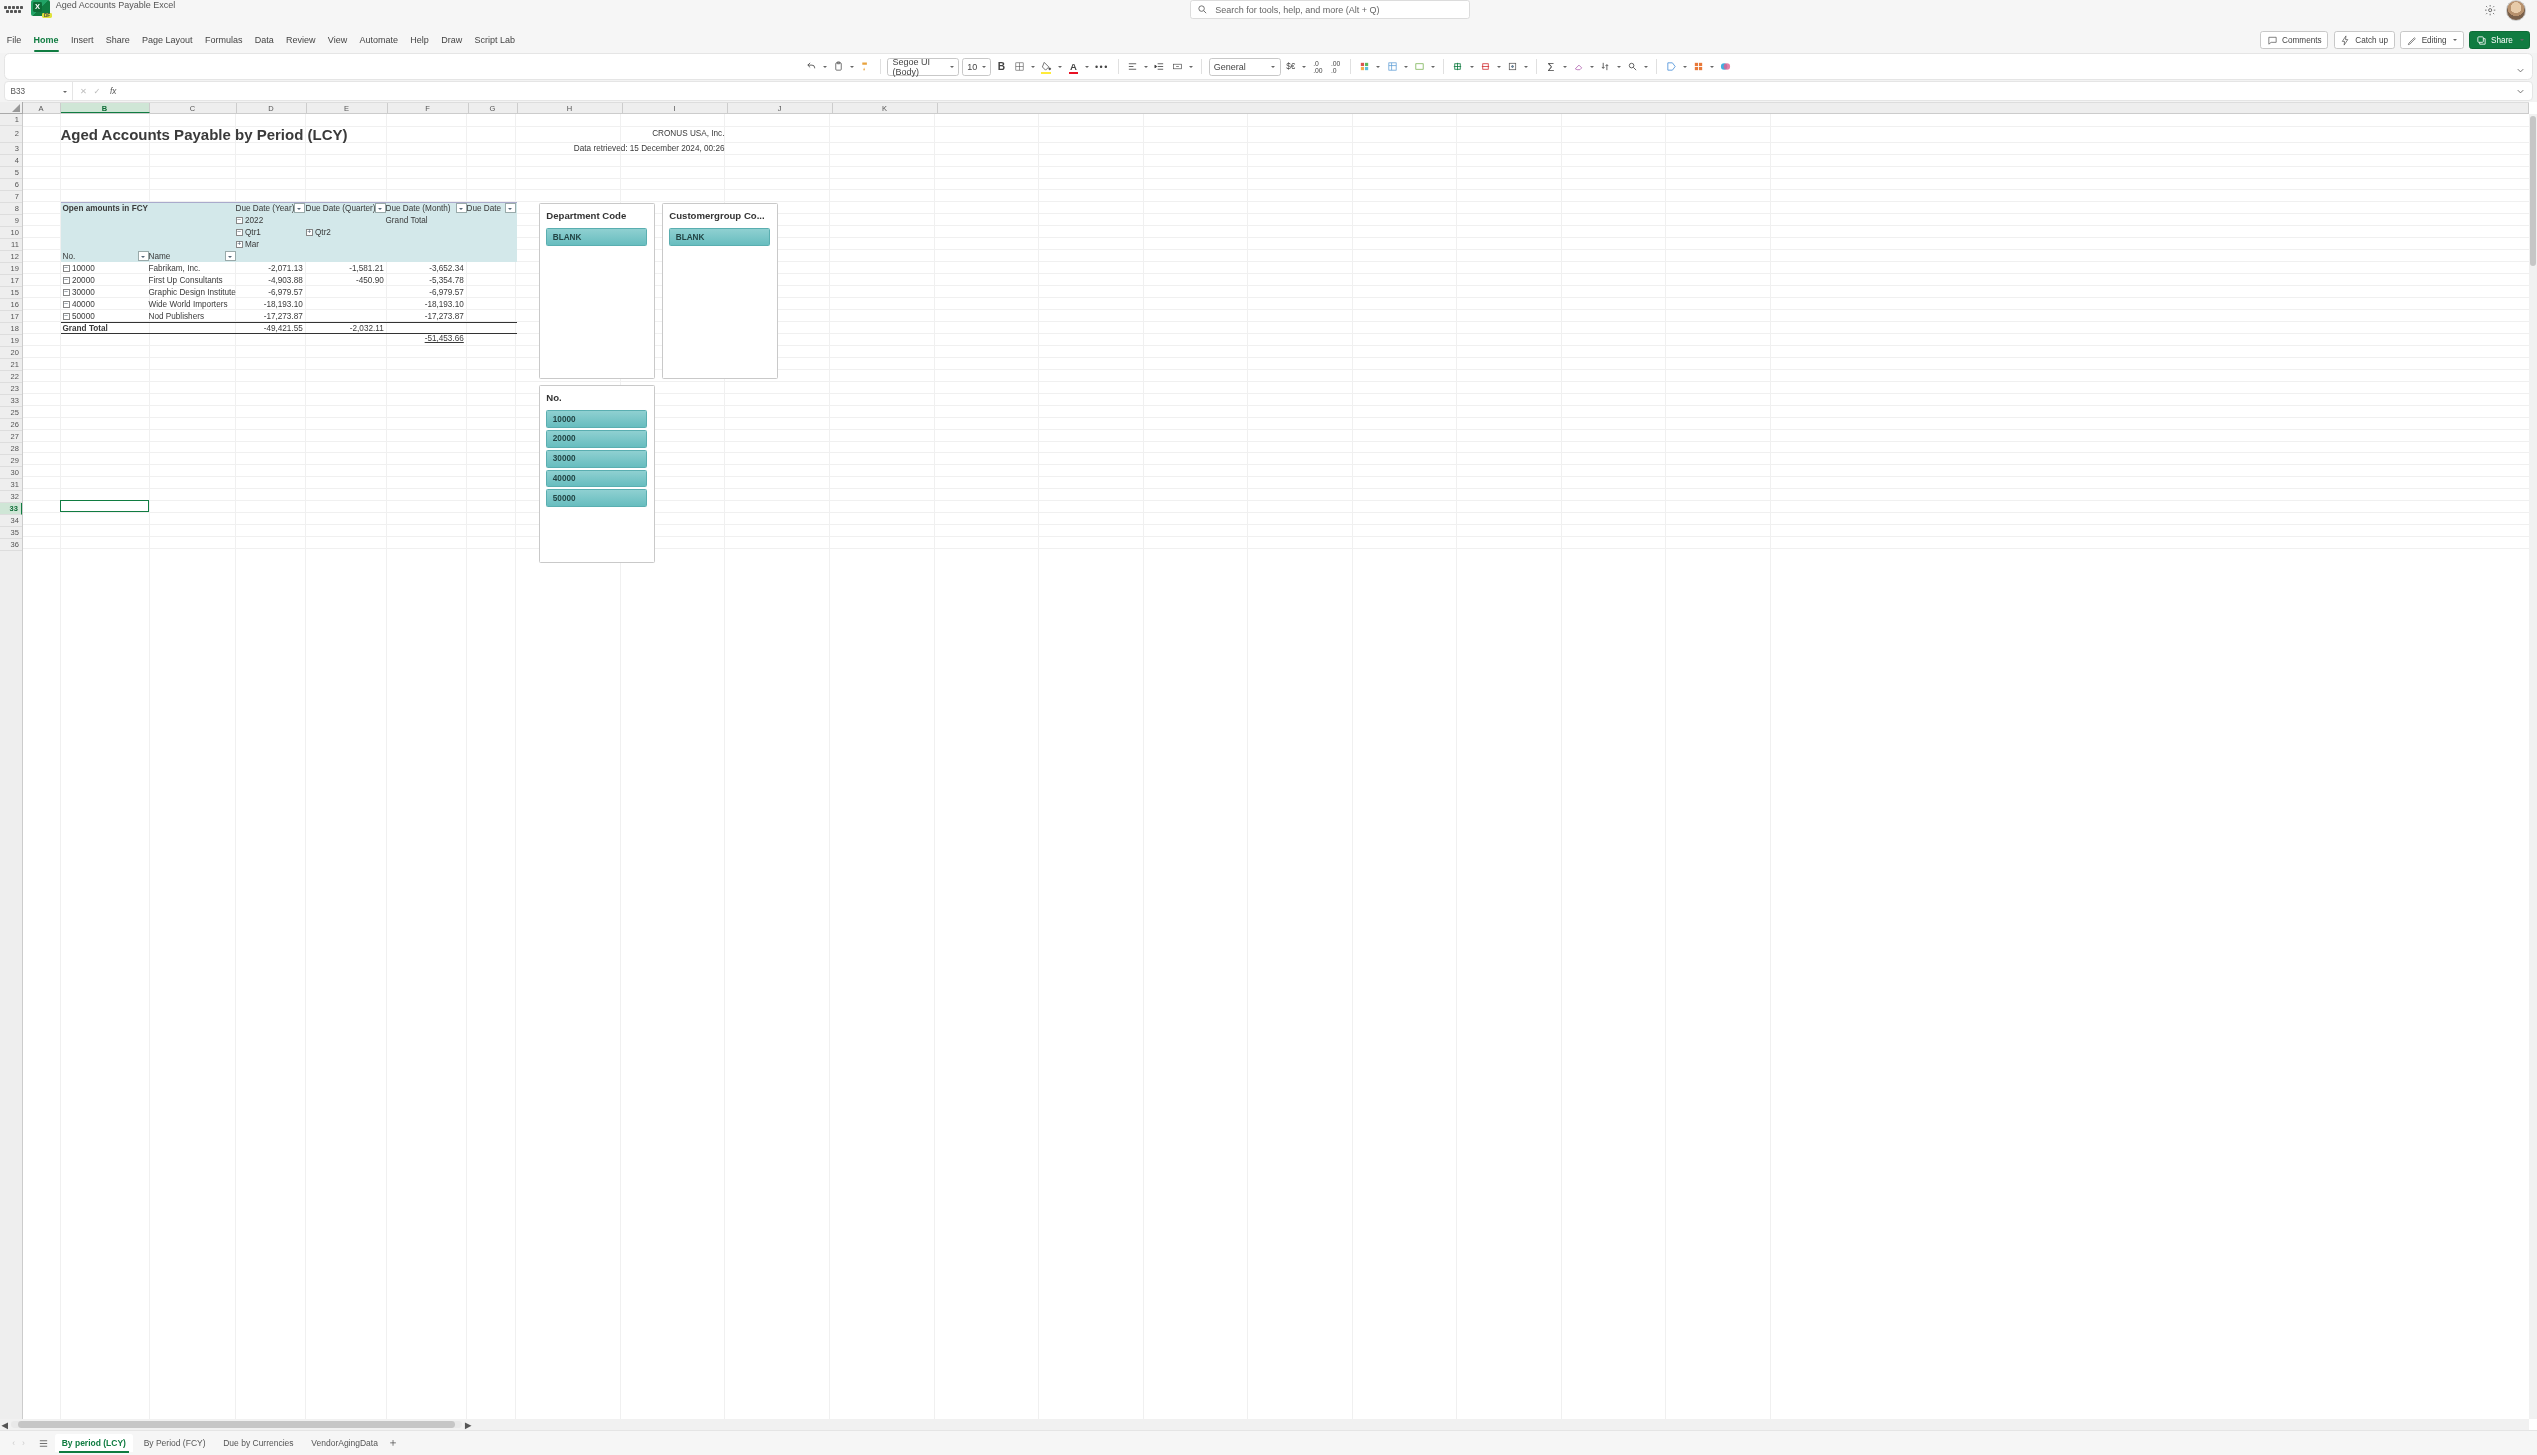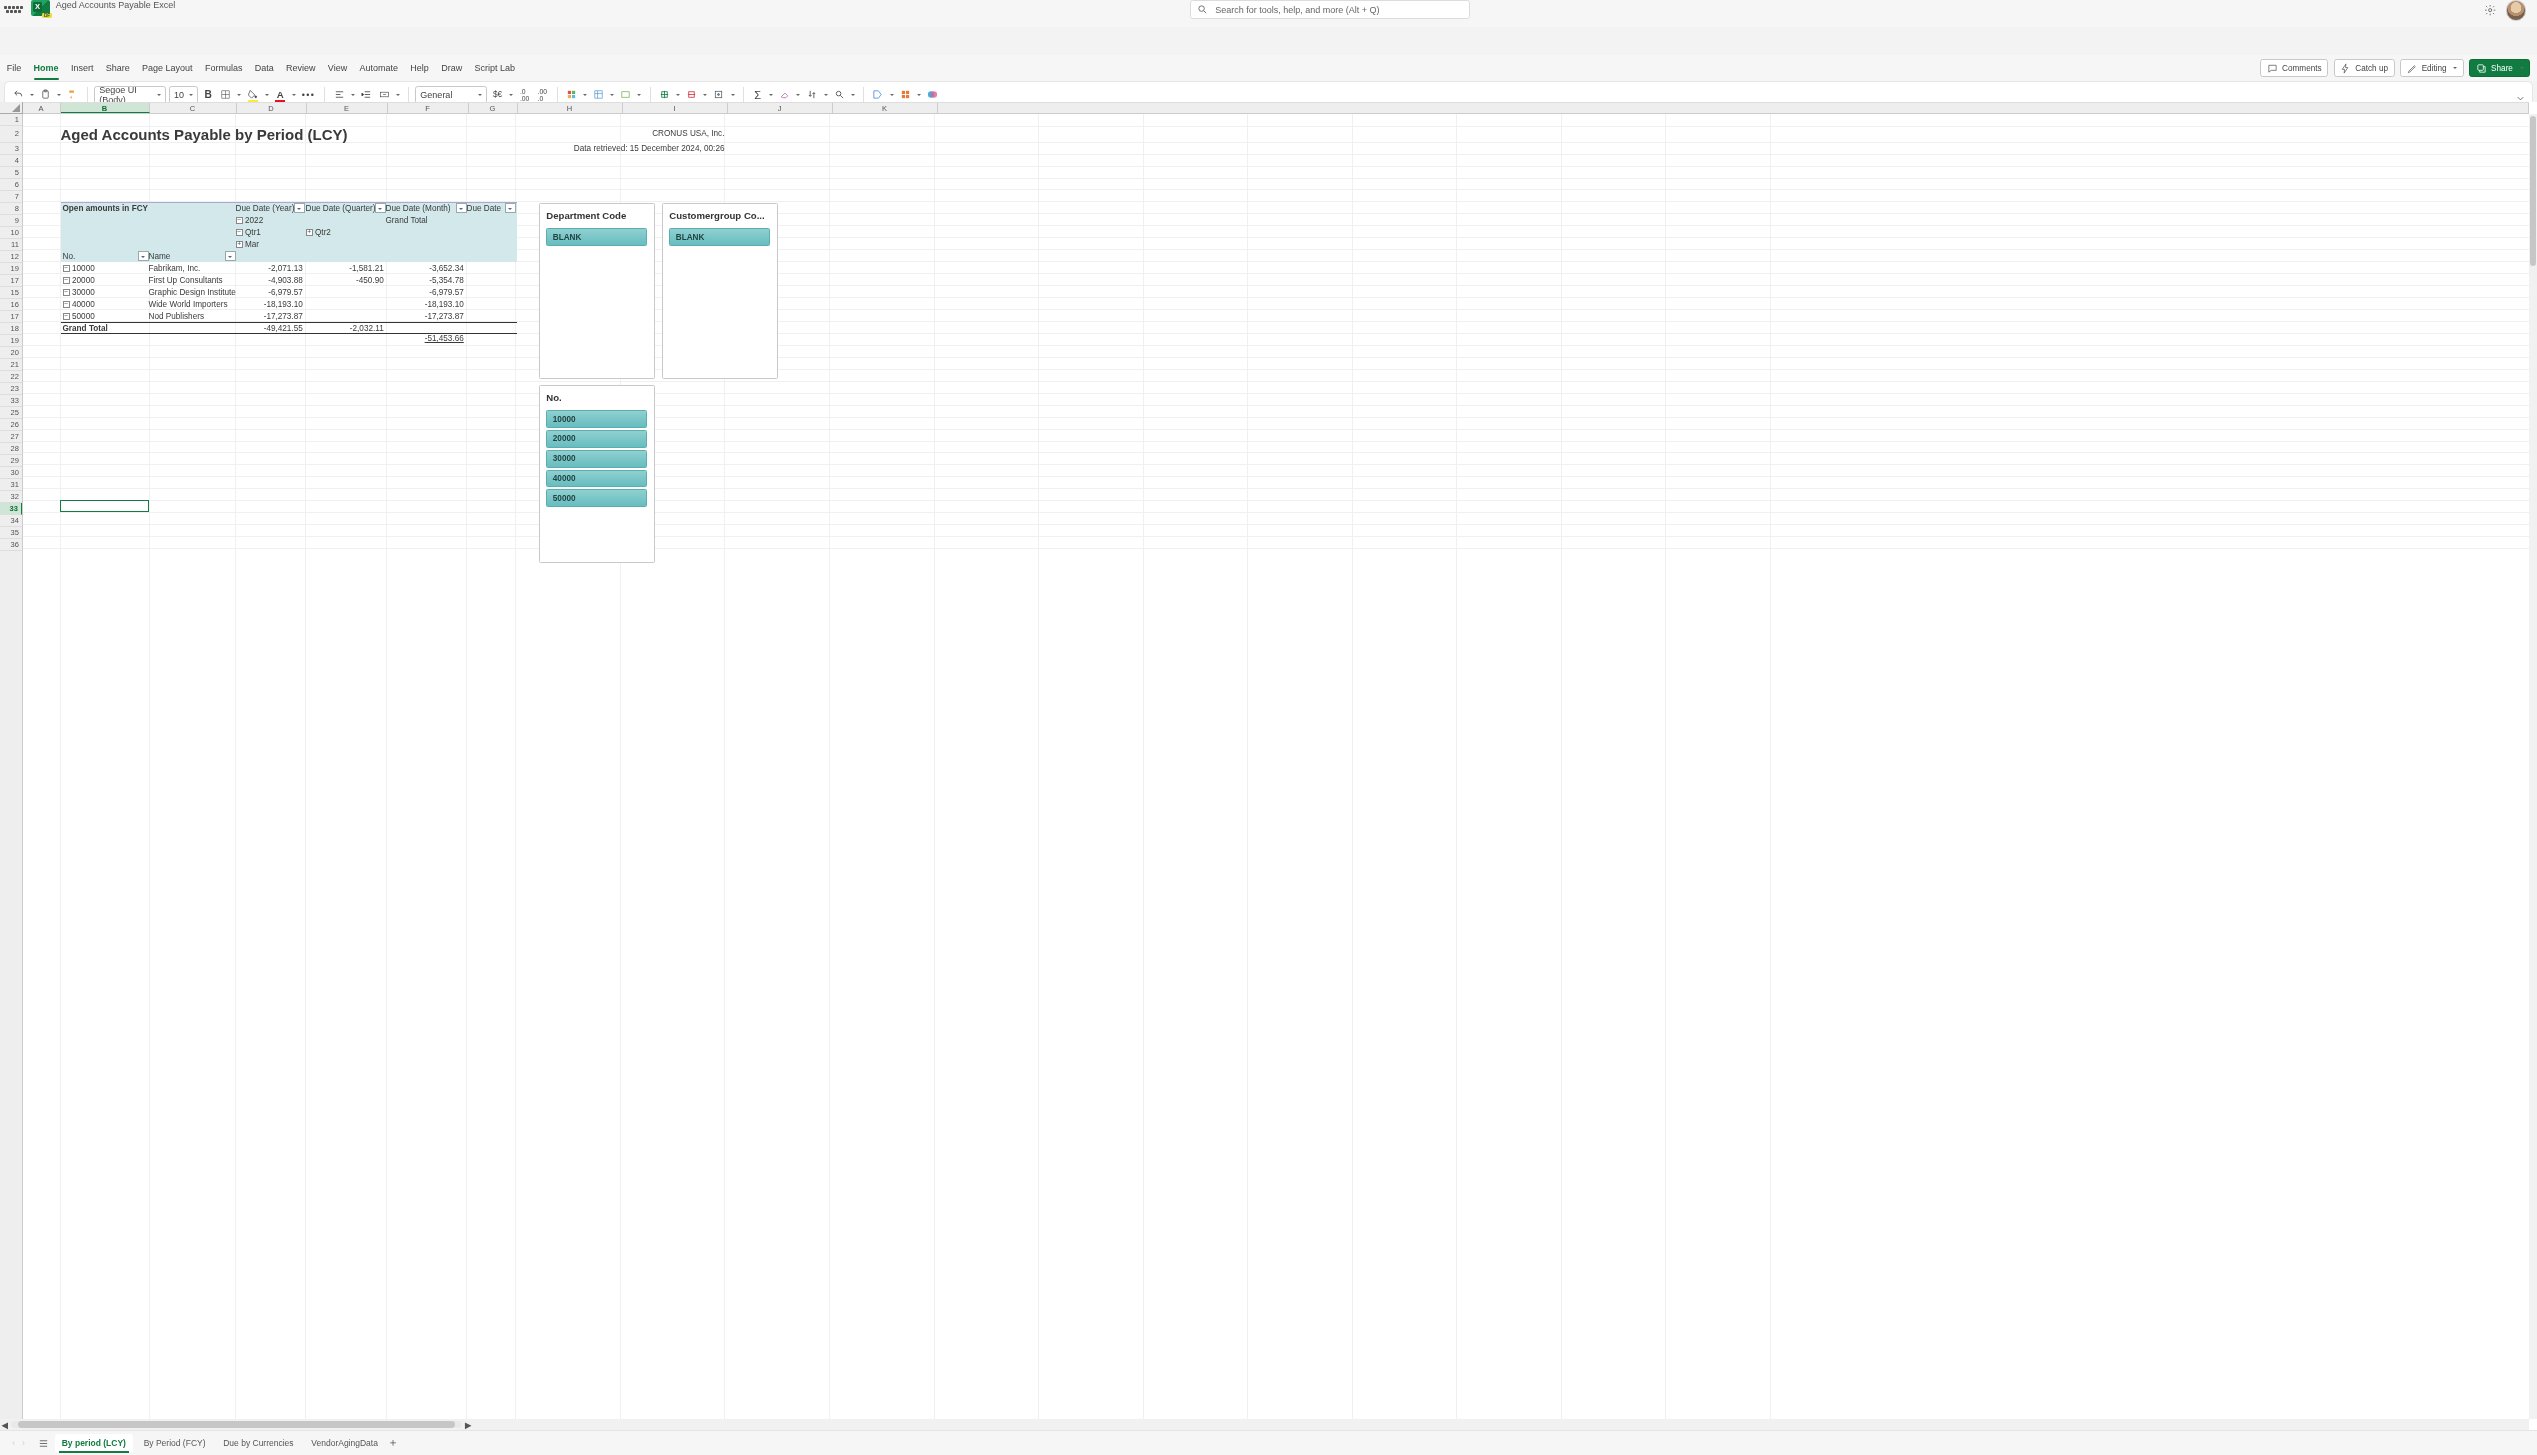--- a/index.html
+++ b/index.html
@@ -14,32 +14,32 @@
     .app-icon .df { position:absolute; right:-1.4px; bottom:-1.4px; font-size:4.8px; background:#e0e23a; color:#444; padding:0 1.4px; border-radius:1.4px; font-weight:700;}
     .doc-title { font-size: 9px; color: #555; }
     .search-wrap { margin-left: auto; margin-right: auto; }
     .search-box { width: 280px; height: 19px; border: 0.7px solid #dcdcdc; border-radius: 2.7px; background: #fff; display: flex; align-items: center; padding: 0 6.8px; color: #666; font-size: 9px; }
     .search-box svg { margin-right: 6.8px; }
     .title-right { display: flex; align-items: center; gap: 9.6px; padding-right: 6.8px; }
     .gear { color:#555; }
     .avatar { width: 20.5px; height: 20.5px; border-radius: 50%; background: radial-gradient(circle at 50% 35%, #e7cba9 0 35%, #b7916d 36% 55%, #7a604a 56% 100%); border: 0.7px solid #ccc; }
 
     
-    .menu-bar { height: 26px; display: flex; align-items: center; padding: 0 6.8px; background: #f6f6f6; font-size: 9px; margin-top: 28px; }
+    .menu-bar { height: 26px; display: flex; align-items: center; padding: 0 6.8px; background: #f6f6f6; font-size: 9px; }
     .menu-tabs { display: flex; gap: 12.3px; }
     .menu-tab { padding: 2.7px 0; color: #444; cursor: pointer; }
     .menu-tab.active { color: #107c41; font-weight: 600; position: relative; }
     .menu-tab.active::after { content: ""; position: absolute; left: 0; right: 0; bottom: -4.1px; height: 2px; background: #107c41; border-radius: 1.4px; }
     .menu-right { margin-left: auto; display: flex; align-items: center; gap: 5.5px; }
     .pill { height: 18px; border: 0.7px solid #c8c8c8; border-radius: 2.7px; background: #fff; display: flex; align-items: center; gap: 4.1px; padding: 0 5.5px; font-size: 8.2px; color: #444; cursor: pointer; }
     .pill.green { background: #107c41; border-color: #0e6c37; color: #fff; }
     .pill svg { flex-shrink: 0; }
 
     
-    .ribbon { height: 27px; background: #fff; border: 0.7px solid #e5e5e5; border-radius: 5.5px; margin: 0 4.1px 1.4px; display: flex; align-items: center; padding: 0 5.5px; gap: 2.7px; font-size: 9px; color: #444; position:relative;}
+    .ribbon { height: 27px; background: #fff; border: 0.7px solid #e5e5e5; border-radius: 5.5px; margin: 0 4.1px 1.4px; display: flex; align-items: center; padding: 0 5.5px; gap: 2.7px; font-size: 9px; color: #444; position:relative;justify-content:center;}
     .rgroup { display: flex; align-items: center; gap: 2.7px; }
     .rsep { width: 0.7px; height: 15px; background: #e0e0e0; margin: 0 4.1px; }
     .rbtn { min-width: 15px; height: 18px; border-radius: 2.7px; display: flex; align-items: center; justify-content: center; cursor: pointer; padding: 0 2px; position:relative;}
     .combo { height: 18px; border: 0.7px solid #c8c8c8; border-radius: 2.7px; display: flex; align-items: center; padding: 0 4.1px; background: #fff; }
     .combo.font { width: 72px; justify-content: space-between; }
     .combo.size { width: 29px; justify-content: space-between; }
     .combo.numfmt { width: 72px; justify-content: space-between; }
     .caret::after { content: ""; border: 2.7px solid transparent; border-top-color: #666; margin-left: 2.7px; position: relative; top: 1.4px; }
     .caret-only { width:6.8px; display:flex; align-items:center; justify-content:center;}
     .caret-only::after { content: ""; border: 2.7px solid transparent; border-top-color: #666; position: relative; top: 1.4px; }

